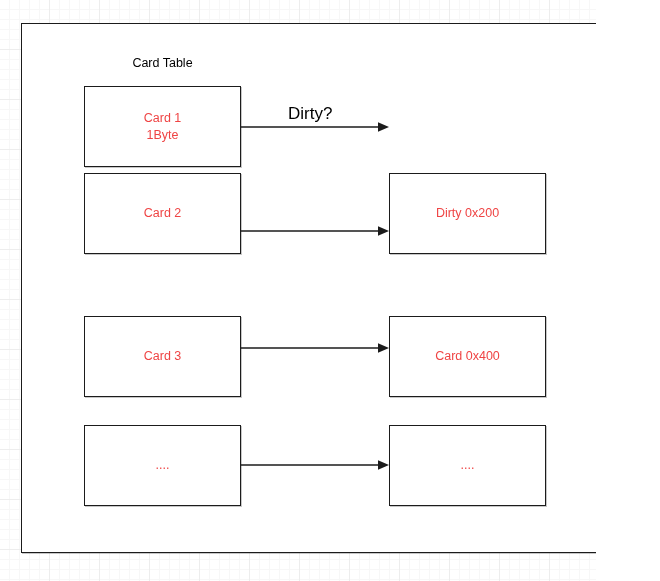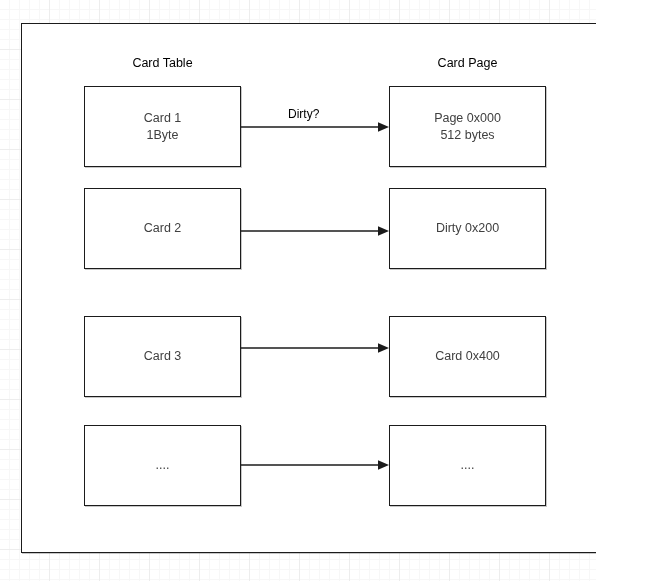--- a/index.html
+++ b/index.html
@@ -65,78 +65,73 @@
     background: #ffffff;
     box-shadow: 1px 1px 0 rgba(0,0,0,0.22);
     display: flex;
     flex-direction: column;
     align-items: center;
     justify-content: center;
   }
   .node .line {
     font-size: 12.5px;
     line-height: 17px;
-    color: #404040;
+    color: #ef4444;
     text-align: center;
     white-space: pre;
   }
   .node.left  { left: 84px; }
   .node.right { left: 389px; }
 
   .row1 { top: 86px;  }
-  .row2 { top: 188px; align-items: center; }
+  .row2 { top: 173px; align-items: center; }
   .row3 { top: 308px; margin-top: 8px; }
   .row4 { top: 425px; }
 
   
   .connector {
     position: absolute;
     left: 241px;
     width: 148px;
     height: 12px;
     pointer-events: none;
   }
   .connector svg { display: block; overflow: visible; }
 
   
   .edge-label {
     position: absolute;
-    font-size: 12px;
+    font-size: 17px;
     line-height: 14px;
     color: #000000;
     background: #ffffff;
     white-space: nowrap;
     padding: 0 2px;
   }
 </style>
 </head>
 <body>
 
 <div id="canvas">
 
   <div class="frame"></div>
 
   <div class="col-caption left">Card Table</div>
-  <div class="col-caption right">Card Page</div>
 
   <div class="node left row1">
     <div class="line">Card 1</div>
     <div class="line">1Byte</div>
   </div>
   <div class="connector" style="top:121px;">
     <svg width="148" height="12" viewBox="0 0 148 12" aria-hidden="true">
       <line x1="0" y1="6" x2="138" y2="6" stroke="#1b1b1b" stroke-width="1.4"></line>
       <polygon points="137,1.2 148,6 137,10.8" fill="#1b1b1b"></polygon>
     </svg>
   </div>
   <div class="edge-label" style="left:286px; top:107px;">Dirty?</div>
-  <div class="node right row1">
-    <div class="line">Page 0x000</div>
-    <div class="line">512 bytes</div>
-  </div>
 
   <div class="node left row2">
     <div class="line">Card 2</div>
   </div>
   <div class="connector" style="top:225px;">
     <svg width="148" height="12" viewBox="0 0 148 12" aria-hidden="true">
       <line x1="0" y1="6" x2="138" y2="6" stroke="#1b1b1b" stroke-width="1.4"></line>
       <polygon points="137,1.2 148,6 137,10.8" fill="#1b1b1b"></polygon>
     </svg>
   </div>

